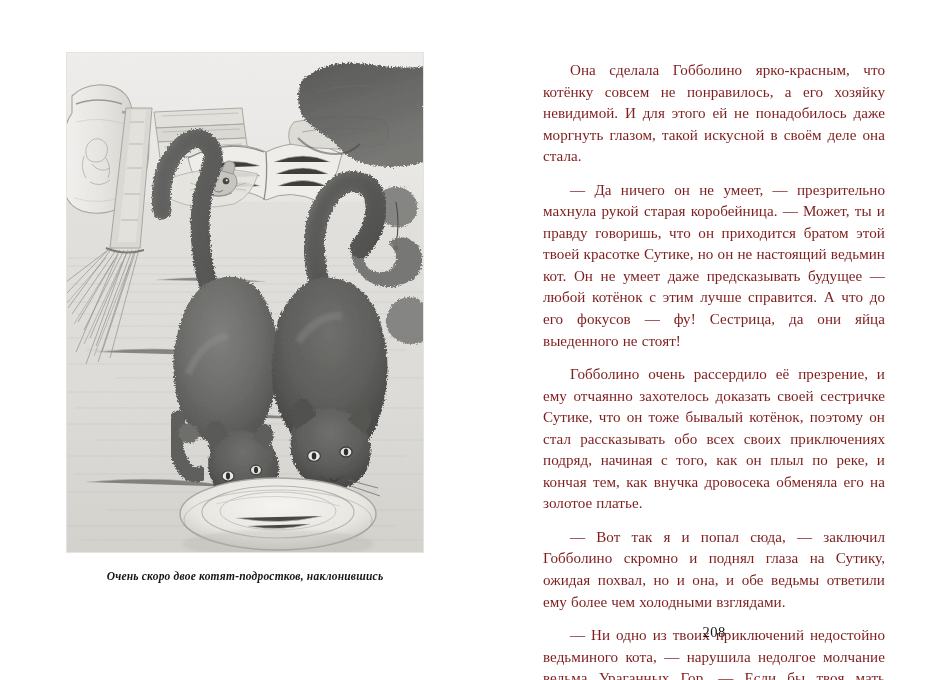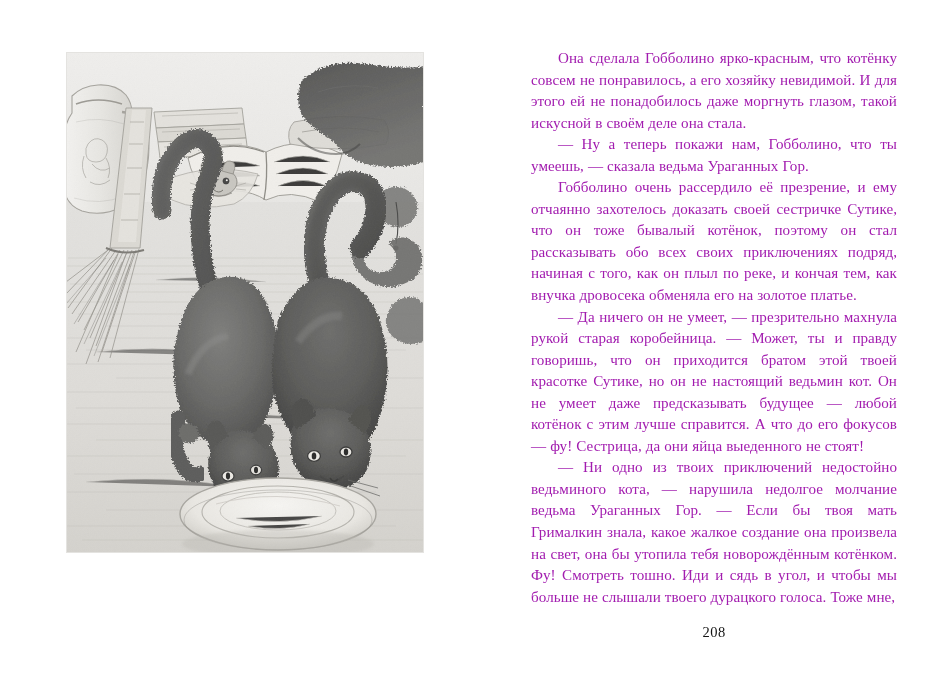--- a/index.html
+++ b/index.html
@@ -60,29 +60,29 @@
 
   
   .text-column {
     position: absolute;
     left: 531px;
     top: 48px;
     width: 366px;
   }
 
   .body-par {
-    margin: 0;
+    margin: 12px;
     text-align: justify;
     text-align-last: left;
     text-indent: 27px;
     font-size: 15.1px;
     line-height: 21.55px;
     letter-spacing: 0.05px;
     word-spacing: 0.2px;
-    color: #a21caf;
+    color: #7f1d1d;
     hyphens: manual;
   }
 
   .page-number {
     position: absolute;
     left: 531px;
     top: 624px;
     width: 366px;
     text-align: center;
     font-size: 14.5px;
@@ -398,26 +398,27 @@
 
         <ellipse cx="212" cy="492" rx="96" ry="14" fill="#b9b7b1" opacity="0.35" filter="url(#softblur)"></ellipse>
 
         <rect x="0" y="0" width="358" height="501" filter="url(#grain)" fill="#6b6b68" opacity="0.14"></rect>
 
         <rect x="0" y="0" width="358" height="501" fill="none" stroke="#e4e3e0" stroke-width="2"></rect>
       </svg>
     </div>
 
     <div class="caption">
+      <span class="caption-line">Очень скоро двое котят-подростков, наклонившись</span>
     </div>
   </div>
 
   <div class="text-column">
     <p class="body-par">Она сделала Гобболино ярко-красным, что котёнку совсем не понравилось, а его хозяйку невидимой. И для этого ей не понадобилось даже моргнуть глазом, такой искусной в своём деле она стала.</p>
-    <p class="body-par">— Ну а теперь покажи нам, Гобболино, что ты умеешь, — сказала ведьма Ураганных Гор.</p>
+    <p class="body-par">— Да ничего он не умеет, — презрительно махнула рукой старая коробейница. — Может, ты и правду говоришь, что он приходится братом этой твоей красотке Сутике, но он не настоящий ведьмин кот. Он не умеет даже предсказывать будущее — любой котёнок с этим лучше справится. А что до его фокусов — фу! Сестрица, да они яйца выеденного не стоят!</p>
     <p class="body-par">Гобболино очень рассердило её презрение, и ему отчаянно захотелось доказать своей сестричке Сутике, что он тоже бывалый котёнок, поэтому он стал рассказывать обо всех своих приключениях подряд, начиная с того, как он плыл по реке, и кончая тем, как внучка дровосека обменяла его на золотое платье.</p>
-    <p class="body-par">— Да ничего он не умеет, — презрительно махнула рукой старая коробейница. — Может, ты и правду говоришь, что он приходится братом этой твоей красотке Сутике, но он не настоящий ведьмин кот. Он не умеет даже предсказывать будущее — любой котёнок с этим лучше справится. А что до его фокусов — фу! Сестрица, да они яйца выеденного не стоят!</p>
+    <p class="body-par">— Вот так я и попал сюда, — заключил Гобболино скромно и поднял глаза на Сутику, ожидая похвал, но и она, и обе ведьмы ответили ему более чем холодными взглядами.</p>
     <p class="body-par">— Ни одно из твоих приключений недостойно ведьминого кота, — нарушила недолгое молчание ведьма Ураганных Гор. — Если бы твоя мать Грималкин знала, какое жалкое создание она произвела на свет, она бы утопила тебя новорождённым котёнком. Фу! Смотреть тошно. Иди и сядь в угол, и чтобы мы больше не слышали твоего дурацкого голоса. Тоже мне,</p>
   </div>
 
   <div class="page-number">208</div>
 
 </div>
 
 </body></html>

